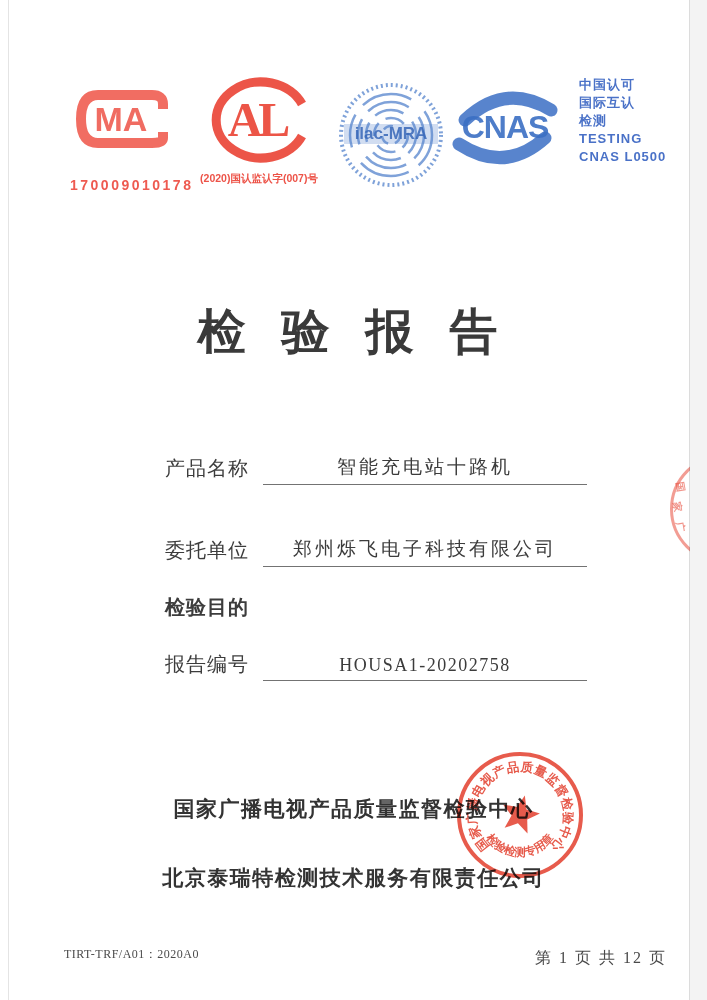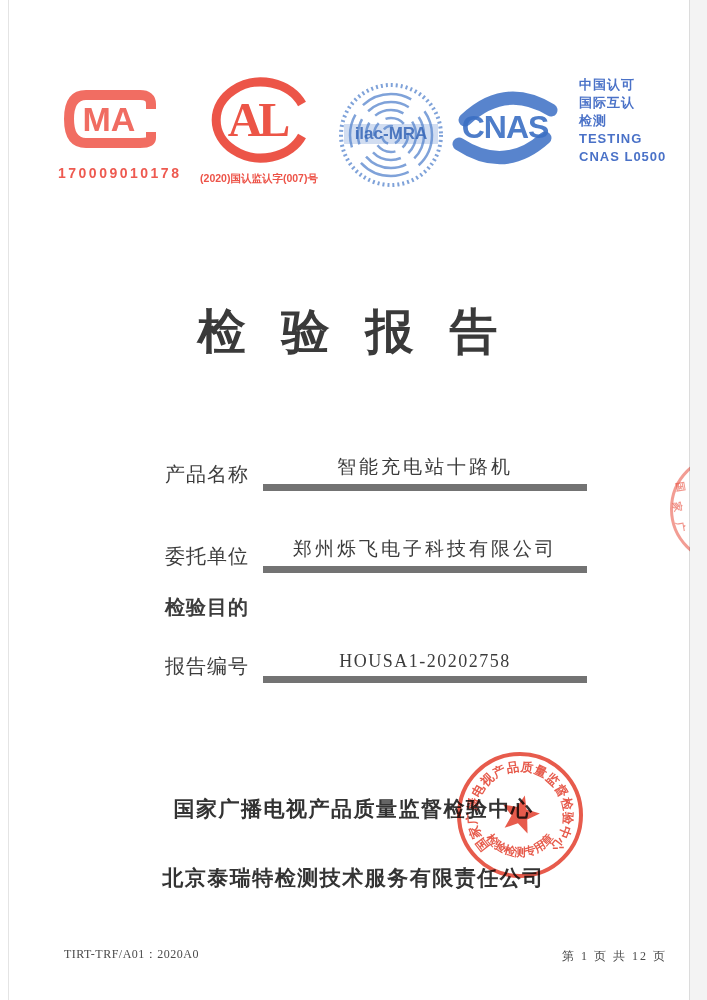--- a/index.html
+++ b/index.html
@@ -8,22 +8,22 @@
     background:#ffffff;
     font-family:"Liberation Serif","DejaVu Serif",serif;
     color:#2e2e2e;
   }
   
   .scan-line-left{position:absolute;left:8px;top:0;width:1px;height:1000px;background:#e4e4e4;}
   .scan-line-right{position:absolute;left:689px;top:0;width:1px;height:1000px;background:#dcdcdc;}
   .scan-margin-right{position:absolute;left:690px;top:0;width:17px;height:1000px;background:#f3f3f3;}
 
   
-  .cma-block{position:absolute;left:58px;top:85px;width:112px;text-align:center;}
-  .cma-number{margin-top:6px;font-size:14px;letter-spacing:2.5px;color:#ee5a50;font-weight:bold;font-family:"Liberation Sans",sans-serif;white-space:nowrap;}
+  .cma-block{position:absolute;left:70px;top:85px;width:112px;text-align:center;}
+  .cma-number{margin-top:18px;font-size:14px;letter-spacing:2.5px;color:#ee5a50;font-weight:bold;font-family:"Liberation Sans",sans-serif;white-space:nowrap;}
   .cal-block{position:absolute;left:198px;top:74px;width:122px;text-align:center;}
   .cal-caption{margin-top:0px;font-size:10.5px;color:#ed5348;font-weight:bold;white-space:nowrap;font-family:"Liberation Sans",sans-serif;}
   .ilac-stamp{position:absolute;left:336px;top:82px;}
   .cnas-logo{position:absolute;left:450px;top:86px;}
   .accred-text{
     position:absolute;left:579px;top:76px;
     font-family:Liberation Sans, sans-serif;
     font-size:13px;line-height:18px;color:#3b66c3;font-weight:bold;letter-spacing:1px;
     opacity:.92;
   }
@@ -33,41 +33,41 @@
   .report-title{
     position:absolute;left:0;top:300px;width:707px;
     text-align:center;font-size:48px;font-weight:bold;letter-spacing:12px;
     color:#3a3a3a;
   }
 
   
   .field-row{position:absolute;left:165px;width:422px;display:flex;align-items:flex-end;}
   .field-row .flabel{width:98px;font-size:20px;letter-spacing:1px;color:#3c3c3c;flex:none;padding-bottom:3px;}
   .field-row .fvalue{
-    flex:1;text-align:center;border-bottom:7px solid #737373;
+    flex:1;text-align:center;border-bottom:1px solid #737373;
     font-size:19px;letter-spacing:3px;color:#3c3c3c;padding-bottom:4px;white-space:nowrap;
   }
   .fvalue.latin{letter-spacing:1.5px;font-size:18px;}
 
   
   .org-line{position:absolute;left:0;width:707px;text-align:center;font-weight:bold;color:#333;}
   .org-line-1{top:795px;font-size:21px;letter-spacing:1.5px;}
   .org-line-2{top:864px;font-size:21px;letter-spacing:1.5px;}
 
   
   .official-seal{position:absolute;left:454px;top:749px;width:132px;height:132px;mix-blend-mode:multiply;opacity:.93;}
 
   
   .edge-seal{position:absolute;right:17px;top:452px;width:24px;height:110px;overflow:hidden;mix-blend-mode:multiply;}
   .edge-seal .arc{position:absolute;left:4px;top:2px;width:104px;height:104px;border:3px solid rgba(231,76,60,.55);border-radius:50%;}
   .edge-seal .echar{position:absolute;color:rgba(231,76,60,.6);font-size:10px;font-weight:bold;transform:rotate(80deg);}
 
   
   .footer-left{position:absolute;left:64px;top:946px;font-size:12px;color:#4a4a4a;letter-spacing:.5px;}
-  .footer-right{position:absolute;right:40px;top:948px;font-size:12px;color:#4a4a4a;letter-spacing:2px;}
+  .footer-right{position:absolute;right:40px;top:948px;font-size:16px;color:#4a4a4a;letter-spacing:2px;}
 </style>
 </head>
 <body>
 
 <div class="page">
 
   <div class="scan-line-left"></div>
   <div class="scan-margin-right"></div>
   <div class="scan-line-right"></div>
 

